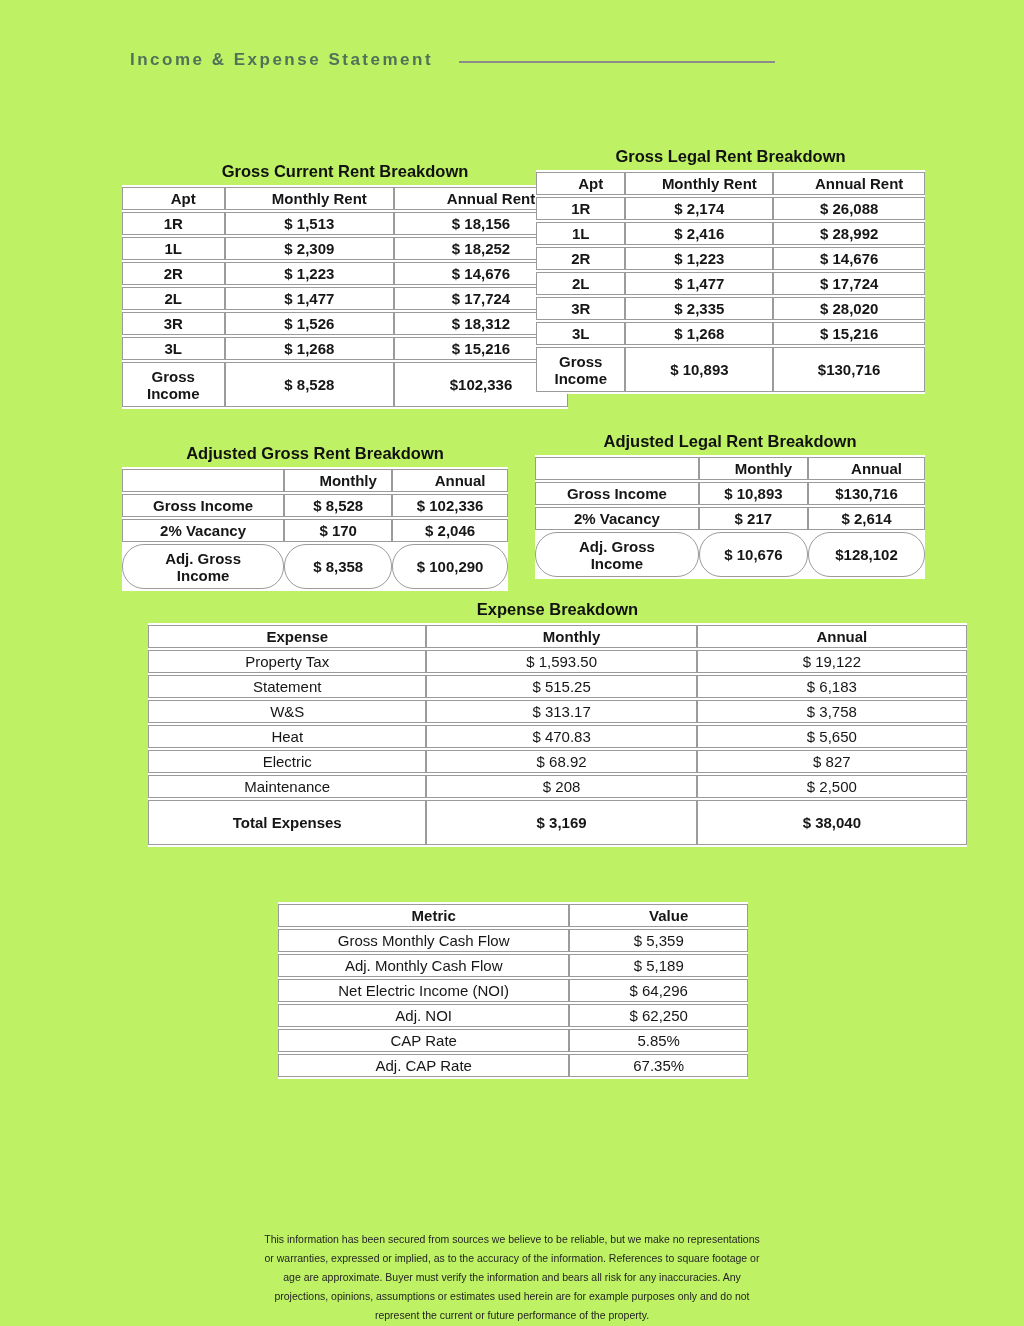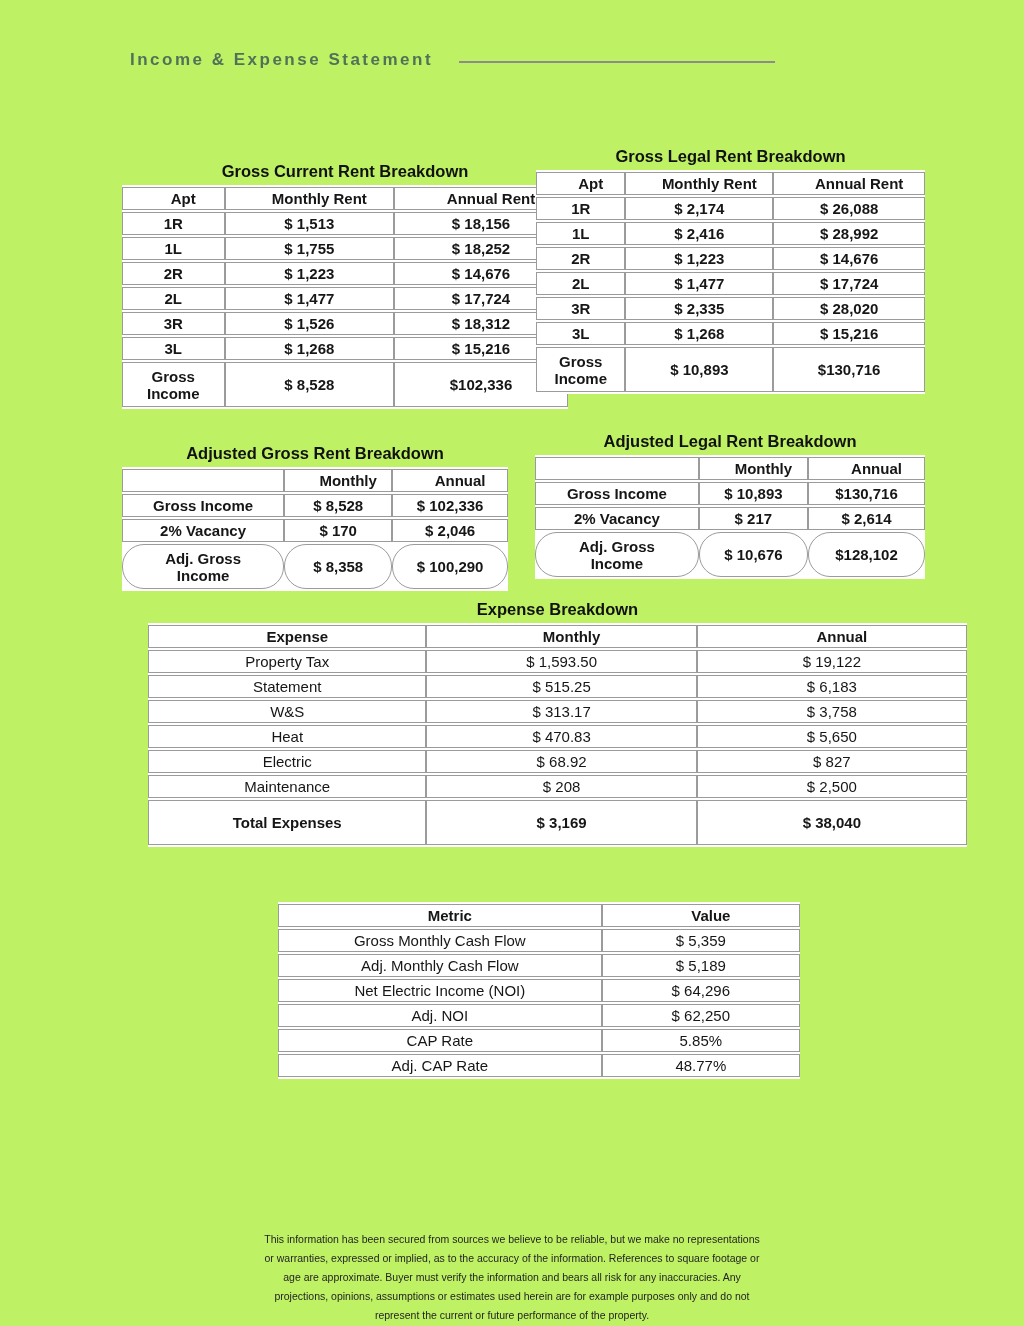--- a/index.html
+++ b/index.html
@@ -37,21 +37,21 @@
     margin-top: 3px;
   }
 
   
   .block { position: absolute; }
   .t1 { left: 122px; top: 162px; width: 446px; }
   .t2 { left: 536px; top: 147px; width: 389px; }
   .t3 { left: 122px; top: 432px; width: 386px; margin-top: 12px; }
   .t4 { left: 535px; top: 432px; width: 390px; }
   .t5 { left: 148px; top: 600px; width: 819px; }
-  .t6 { left: 278px; top: 902px; width: 522px; }
+  .t6 { left: 278px; top: 902px; width: 470px; }
 
   .tbl-title {
     text-align: center;
     font-size: 16.5px;
     font-weight: 700;
     color: #111;
     margin-bottom: 4px;
     white-space: nowrap;
   }
 
@@ -129,21 +129,21 @@
         </tr>
       </thead>
       <tbody>
           <tr>
             <td>1R</td>
             <td>$ 1,513</td>
             <td>$ 18,156</td>
           </tr>
           <tr>
             <td>1L</td>
-            <td>$ 1,755</td>
+            <td>$ 2,309</td>
             <td>$ 18,252</td>
           </tr>
           <tr>
             <td>2R</td>
             <td>$ 1,223</td>
             <td>$ 14,676</td>
           </tr>
           <tr>
             <td>2L</td>
             <td>$ 1,477</td>
@@ -382,21 +382,21 @@
           <tr>
             <td>Adj. NOI</td>
             <td>$ 62,250</td>
           </tr>
           <tr>
             <td>CAP Rate</td>
             <td>5.85%</td>
           </tr>
           <tr>
             <td>Adj. CAP Rate</td>
-            <td>48.77%</td>
+            <td>67.35%</td>
           </tr>
         </tbody>
     </table>
   </section>
 
   <p class="disclaimer">This information has been secured from sources we believe to be reliable, but we make no representations or warranties, expressed or implied, as to the accuracy of the information. References to square footage or age are approximate. Buyer must verify the information and bears all risk for any inaccuracies. Any projections, opinions, assumptions or estimates used herein are for example purposes only and do not represent the current or future performance of the property.</p>
 
 </div>
 
 </body></html>

